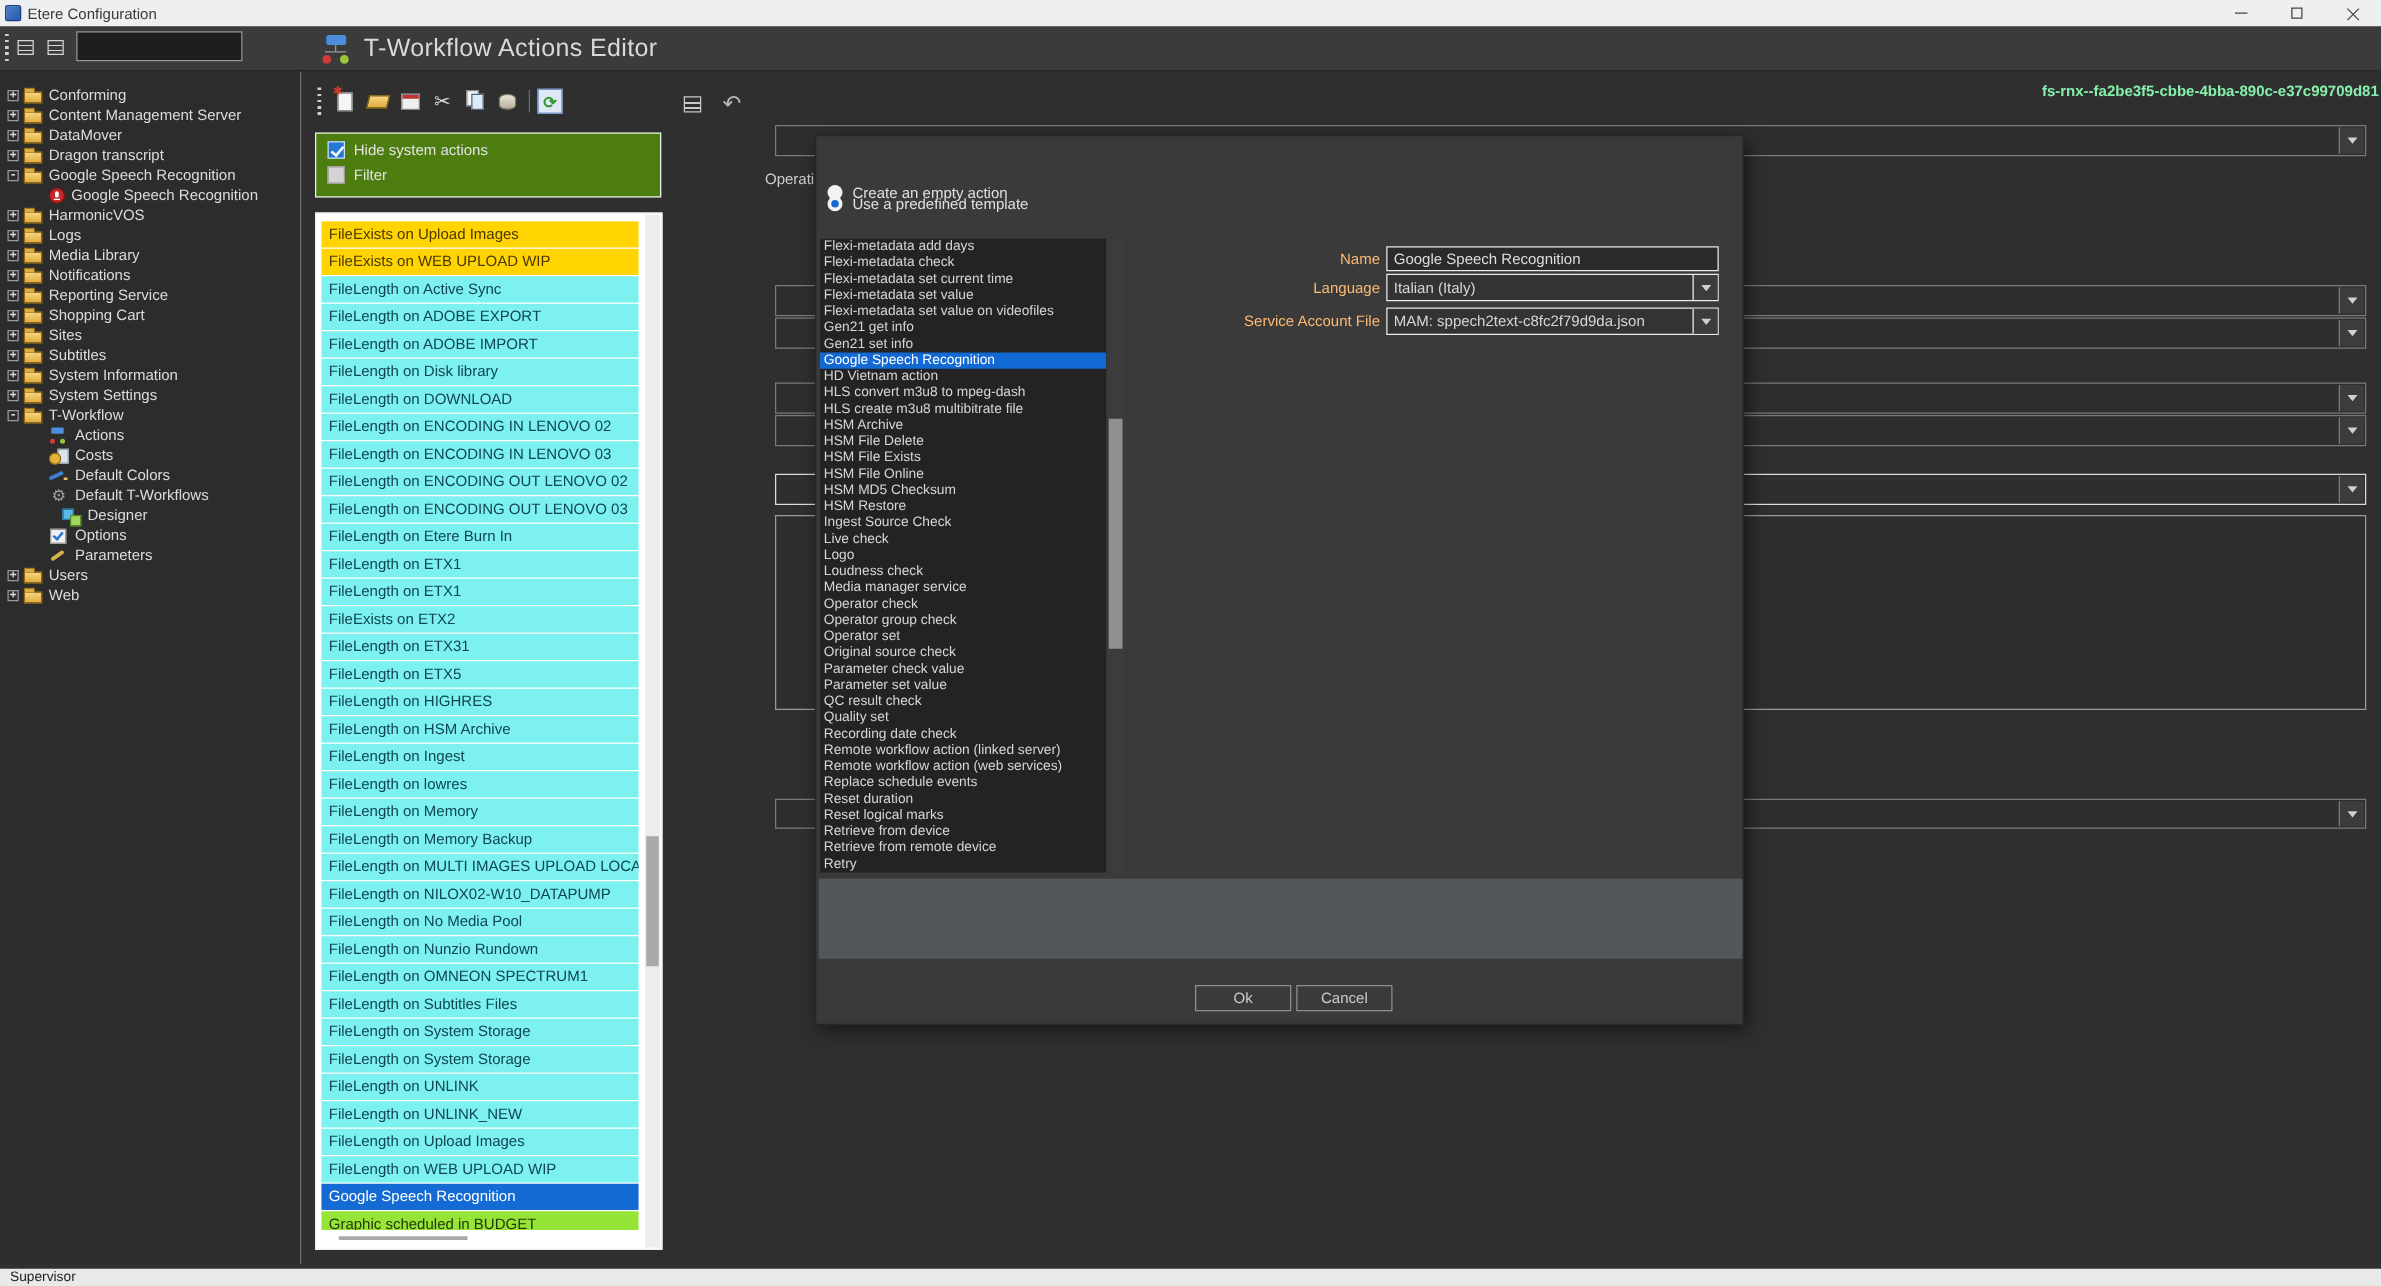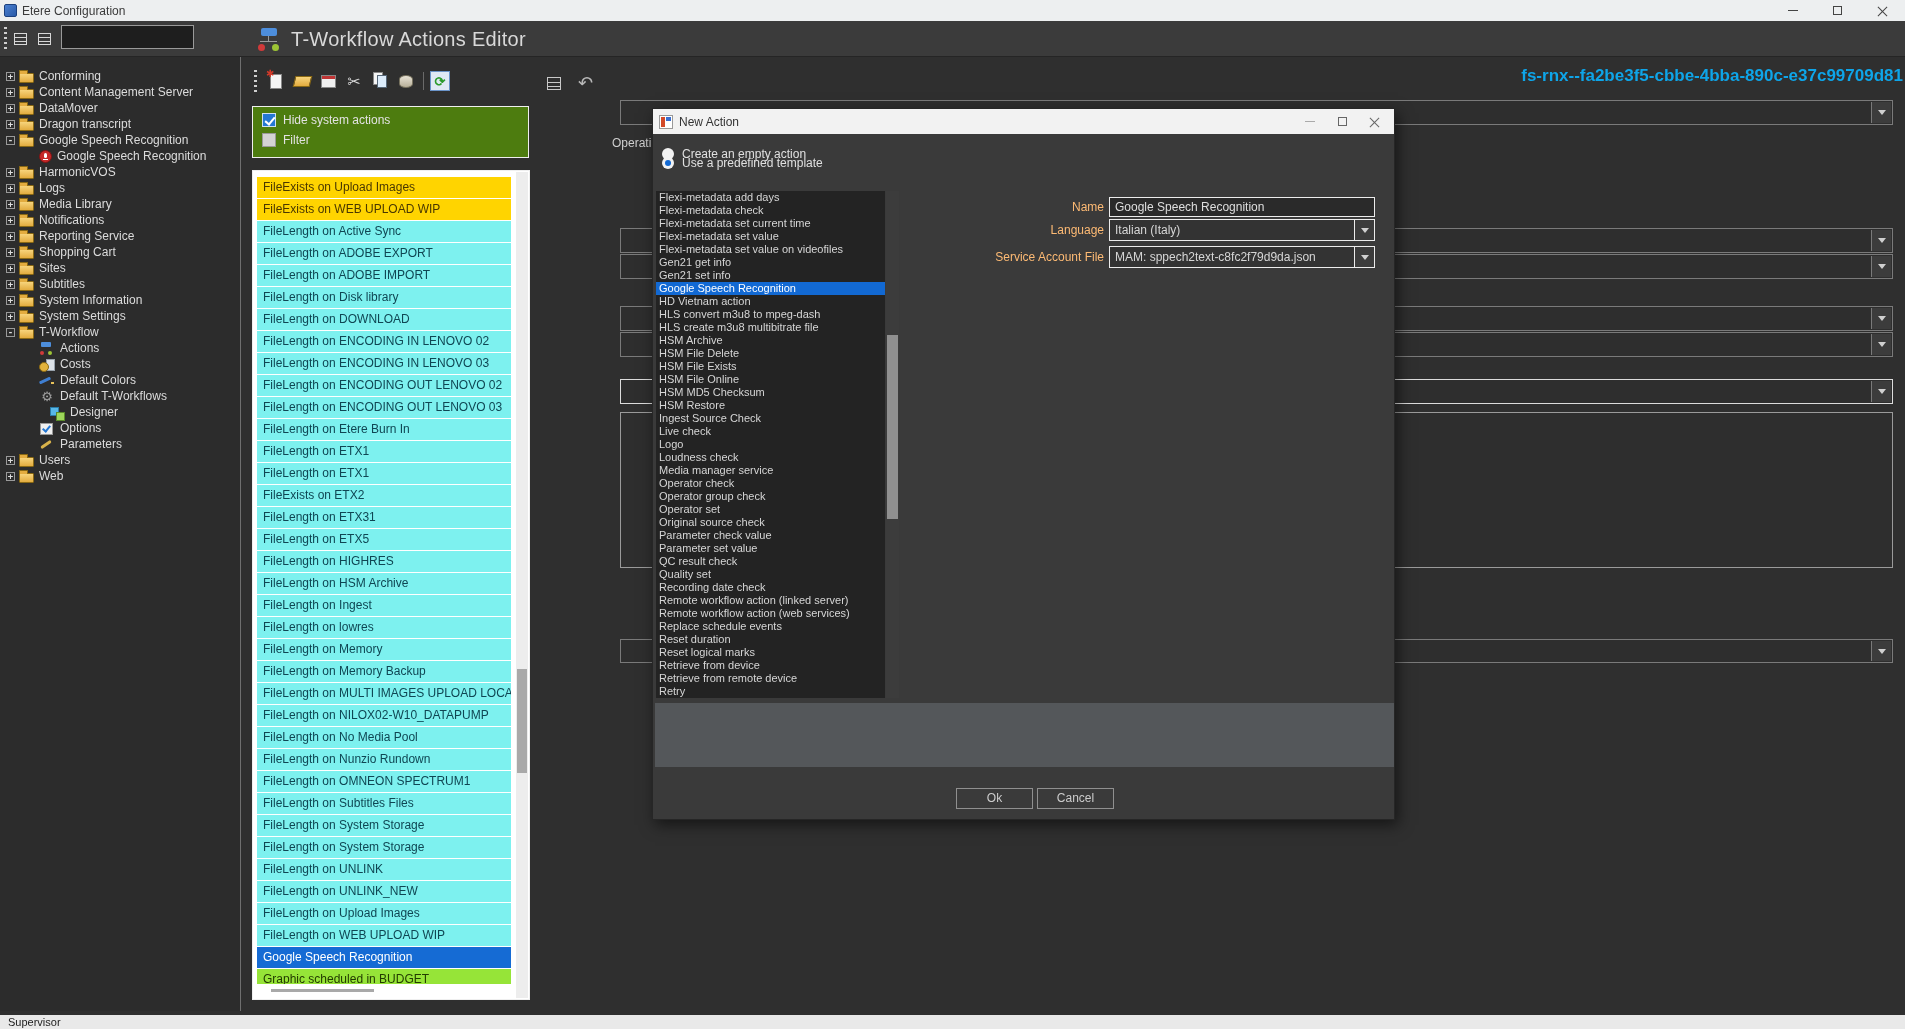--- a/index.html
+++ b/index.html
@@ -40,21 +40,21 @@
   .page-head { position:absolute; left:256px; top:6px; display:flex; align-items:center; gap:9px; }
   .head-wficon { position:relative; width:26px; height:24px; }
   .head-wficon .bar { position:absolute; top:1px; left:5px; width:16px; height:8px; background:#4d8edc; border-radius:2px; }
   .head-wficon .stem { position:absolute; top:9px; left:12px; width:1px; height:5px; background:#9a9a9a; }
   .head-wficon .cross { position:absolute; top:14px; left:4px; width:17px; height:1px; background:#9a9a9a; }
   .head-wficon .d1 { position:absolute; bottom:0; left:2px; width:7px; height:7px; border-radius:50%; background:#d03a3a; }
   .head-wficon .d2 { position:absolute; bottom:0; left:16px; width:7px; height:7px; border-radius:50%; background:#9dc435; }
   .page-title { font-size:20px; color:#d9d9d9; letter-spacing:0.3px; }
 
   
-  .session-hash { position:absolute; top:66px; right:2px; font-size:17px; font-weight:bold; color:#0ea5e9; z-index:2; }
+  .session-hash { position:absolute; top:66px; right:2px; font-size:12px; font-weight:bold; color:#86efac; z-index:2; }
 
   
   .tree-panel { position:absolute; left:0; top:57px; width:241px; height:954px; background:#2c2c2c; border-right:1px solid #6f6f6f; z-index:3; }
   .tree-row { display:flex; align-items:center; height:16px; font-size:12px; color:#dcdcdc; white-space:nowrap; }
   .expander { flex:none; width:9px; height:9px; border:1px solid #9a9a9a; background:#2c2c2c; color:#ddd;
     font:bold 9px/7px "DejaVu Sans Mono", monospace; text-align:center; margin-right:4px; }
   .expander-space { flex:none; width:13px; }
   .ticon { flex:none; display:inline-block; width:16px; height:13px; margin-right:5px; position:relative; }
   .ticon-folder { width:15px; height:10px; background:linear-gradient(#f7d47c,#e3ac3f); border:1px solid #8a6914; border-radius:1px; margin-top:3px; }
   .ticon-folder::before { content:""; position:absolute; top:-4px; left:-1px; width:7px; height:3px;
@@ -470,35 +470,20 @@
     </span>
   </div>
 <div class="bg-box" style="top:412px; height:156px;"></div>
 <div class="bg-row" style="top:639px; height:24px;">
     <span class="bg-dd">
       <span class="darr"></span>
     </span>
   </div>
 
 <div class="dialog">
-  <div class="dlg-titlebar">
-    <span class="dlg-icon"></span>
-    <span class="dlg-title">New Action</span>
-    <div class="dlg-controls">
-      <div class="dlg-btnc">
-          <span class="glyph-min"></span>
-        </div>
-      <div class="dlg-btnc">
-          <span class="glyph-max"></span>
-        </div>
-      <div class="dlg-btnc">
-          <span class="glyph-close"></span>
-        </div>
-    </div>
-  </div>
 
   <div class="radio-row" style="top:38px;">
     <span class="radio" id="radio-0"></span>
     <span>Create an empty action</span>
   </div>
   <div class="radio-row" style="top:47px;">
     <span class="radio sel" id="radio-1"></span>
     <span>Use a predefined template</span>
   </div>
 

